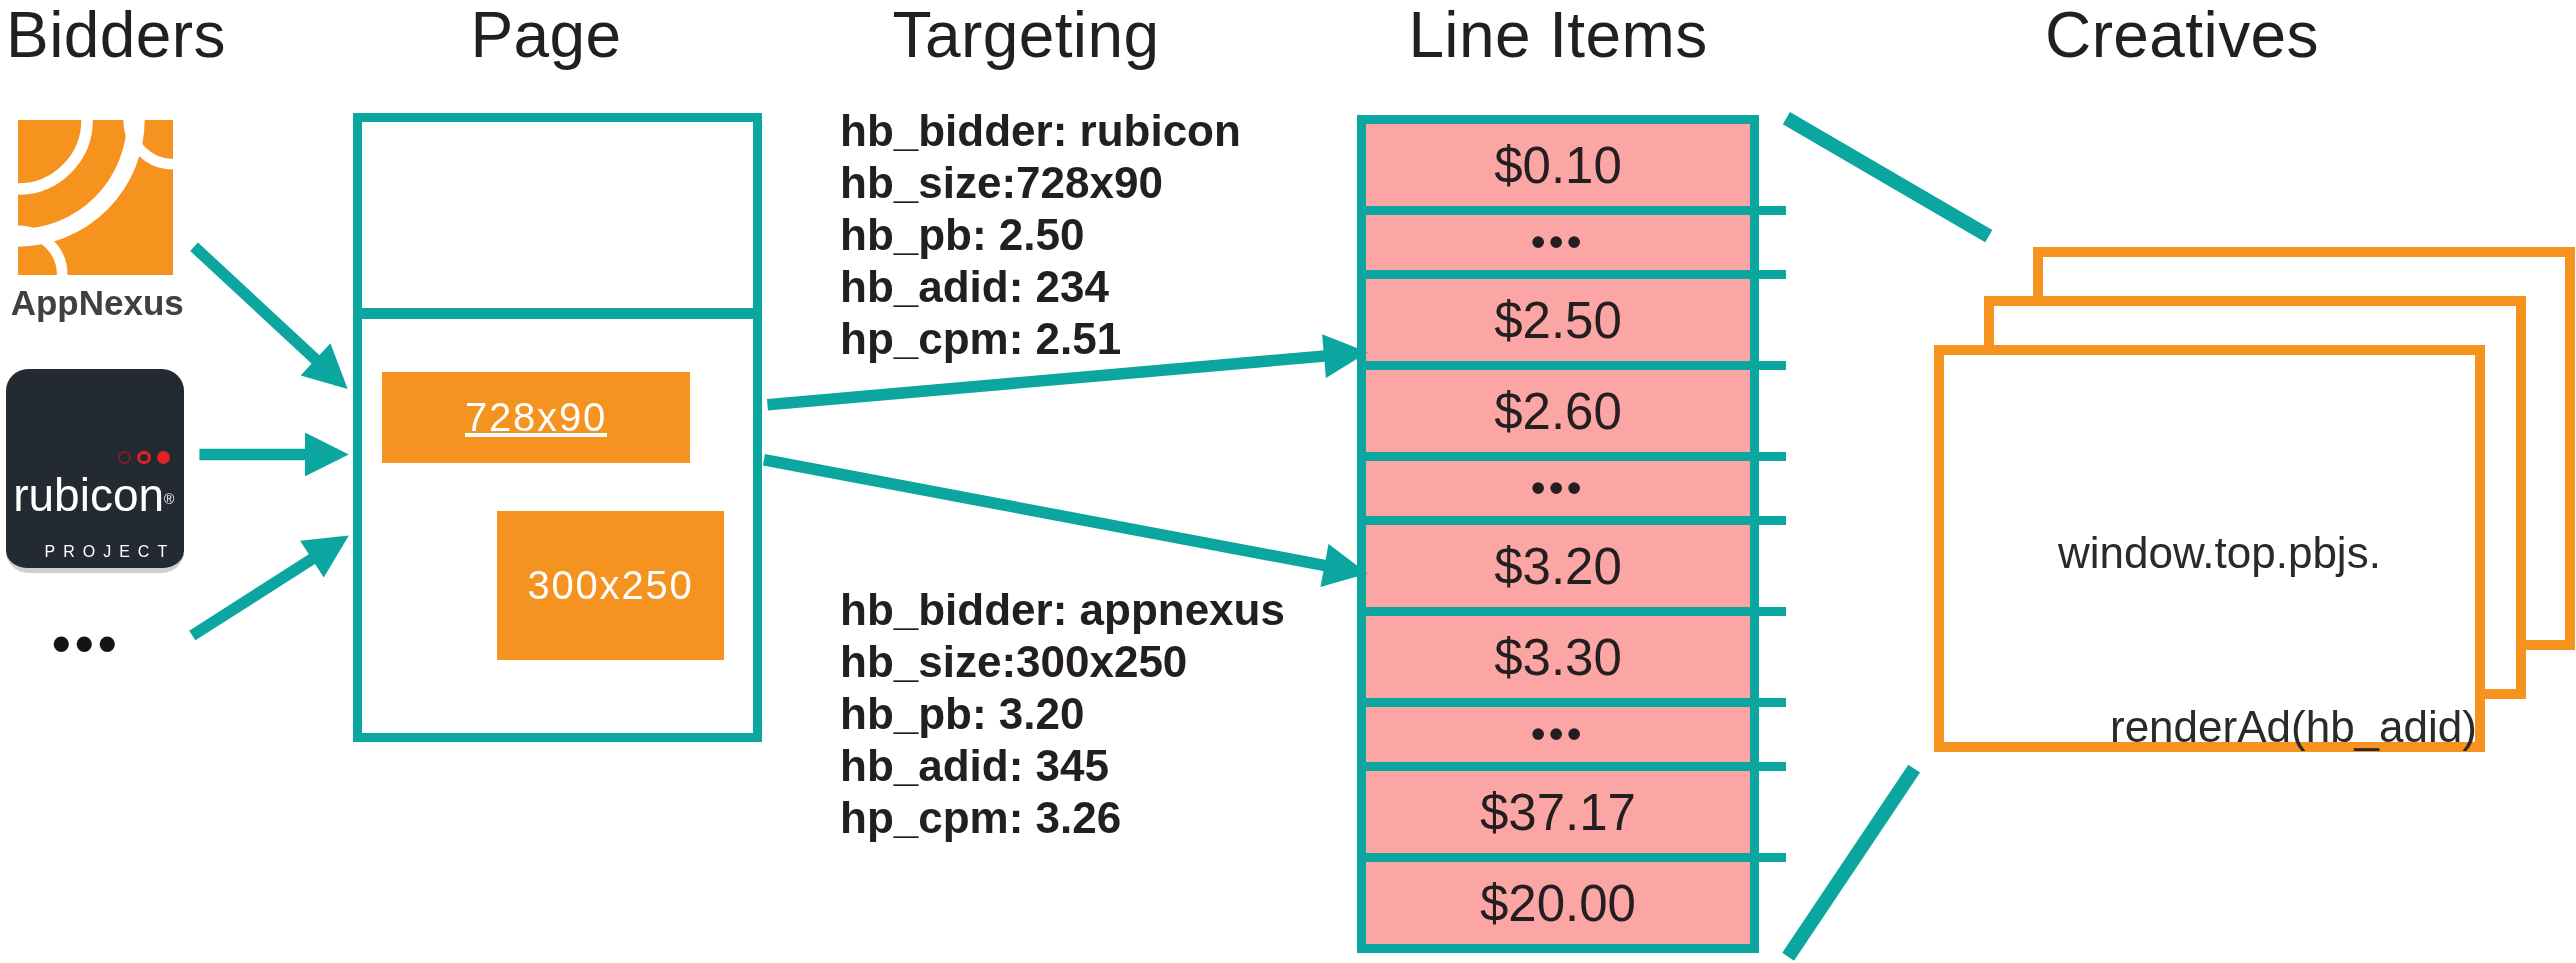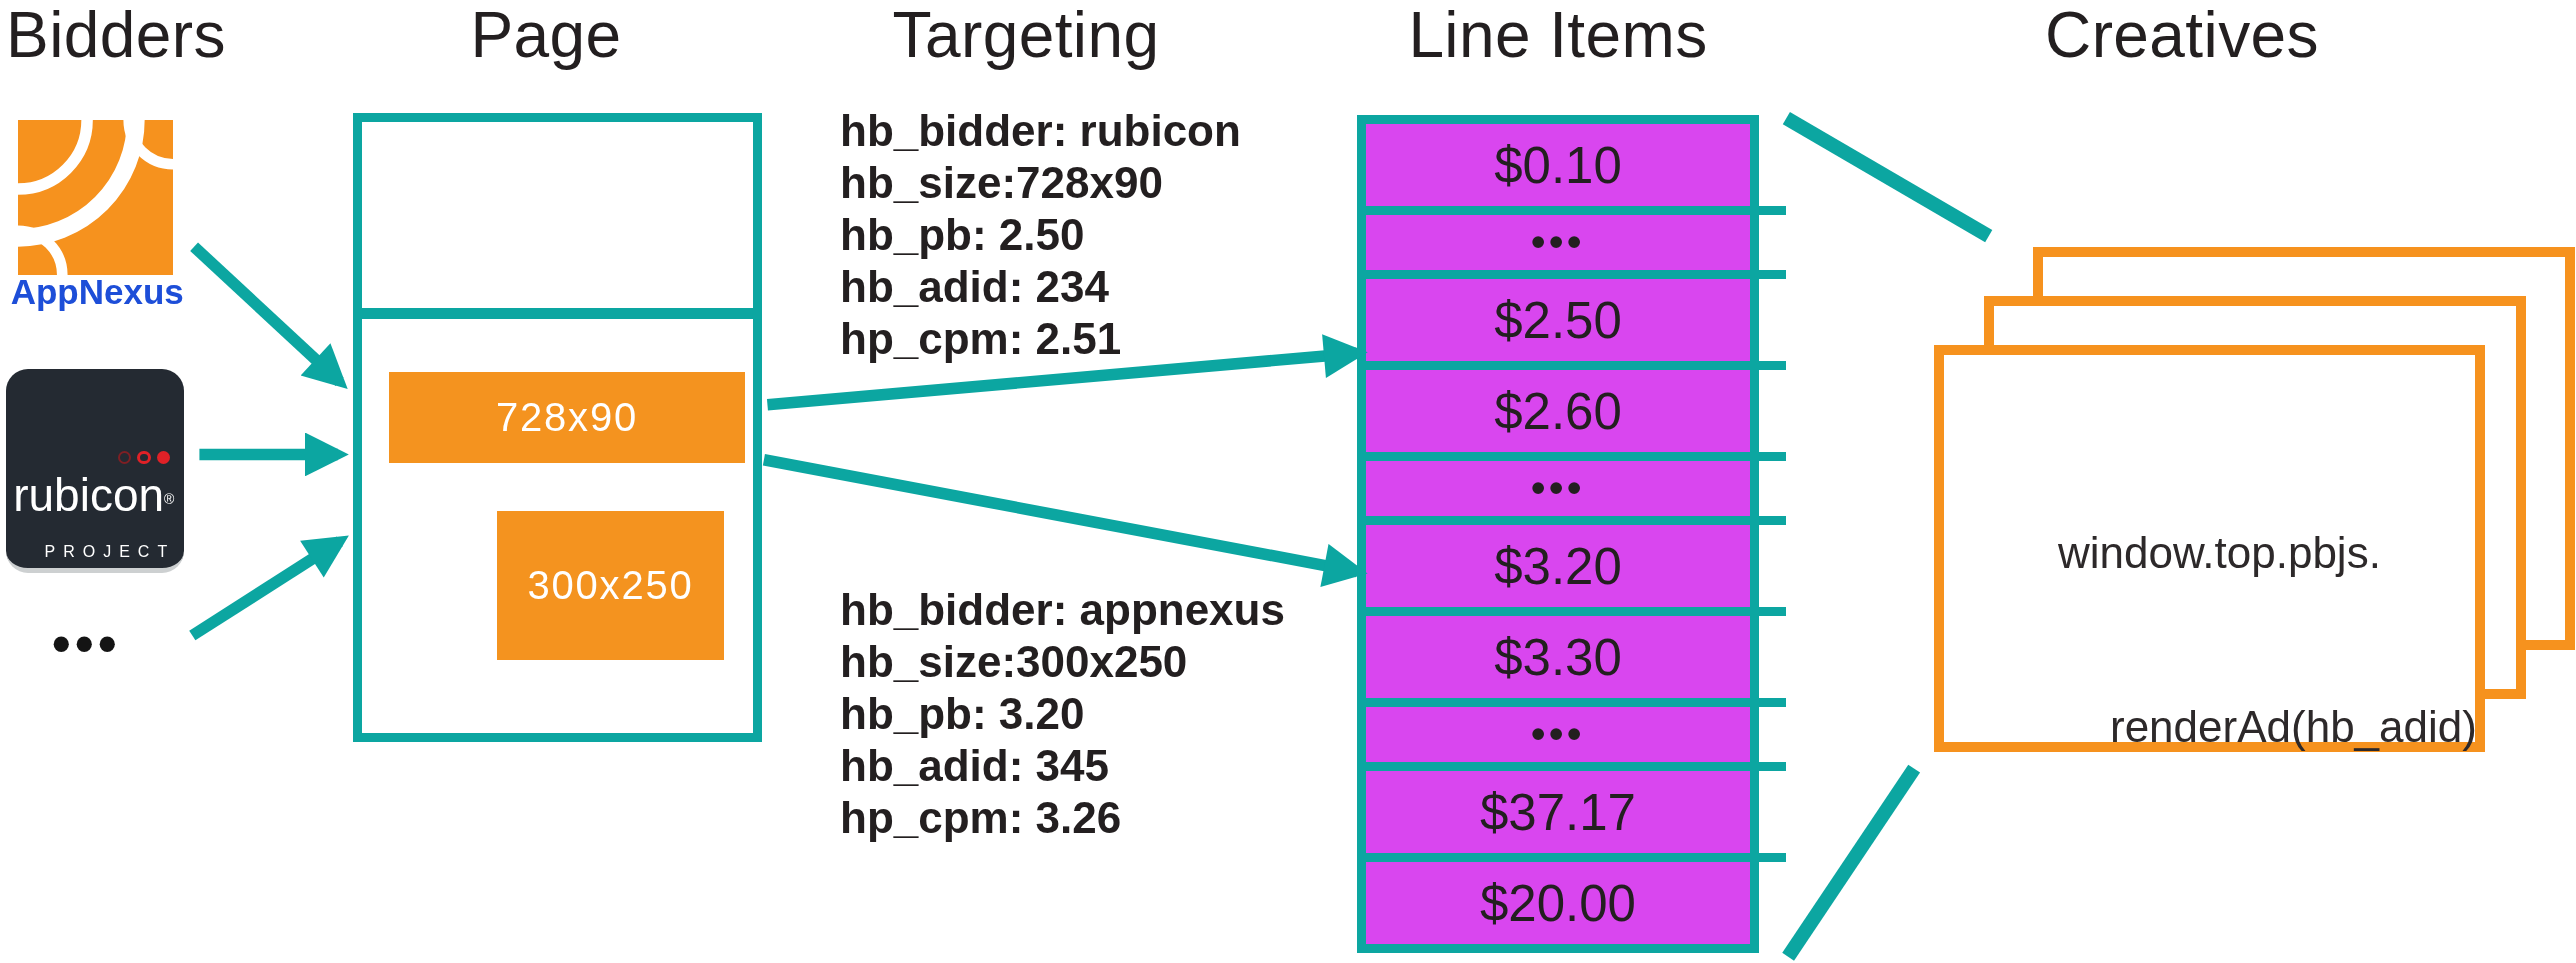--- a/index.html
+++ b/index.html
@@ -5,22 +5,22 @@
   html,body{margin:0;padding:0;background:#ffffff;}
   .canvas{position:relative;width:2576px;height:963px;background:#ffffff;overflow:hidden;
           font-family:"Liberation Sans",sans-serif;color:#231F20;padding-left:20px;}
 
   
   .col-title{position:absolute;top:0px;transform:translateX(-50%);font-size:64px;line-height:71px;
              font-weight:400;letter-spacing:0.4px;color:#231F20;white-space:nowrap;}
 
   
   .appnexus-logo{position:absolute;left:18px;top:120px;width:155px;height:155px;}
-  .appnexus-label{position:absolute;left:10.7px;top:272px;width:169px;text-align:center;
-                  font-size:35px;font-weight:700;color:#1d4ed8;letter-spacing:0px;}
+  .appnexus-label{position:absolute;left:10.7px;top:283px;width:169px;text-align:center;
+                  font-size:35px;font-weight:700;color:#404040;letter-spacing:0px;}
   .rubicon-block{position:absolute;left:6.2px;top:369px;width:178px;height:199px;background:#242A32;
                  border-bottom:5.3px solid #cdd0d1;border-radius:22px;}
   .rubicon-dots{position:absolute;right:14px;top:82px;display:flex;gap:6.2px;align-items:center;}
   .rdot{width:13.3px;height:13.3px;border-radius:50%;box-sizing:border-box;}
   .rdot.outline{border:2.7px solid #7E1F24;}
   .rdot.ring{border:3.6px solid #E02127;}
   .rdot.solid{background:#E02127;}
   .rubicon-name{position:absolute;left:7px;top:99px;font-size:46px;font-weight:400;color:#ffffff;
                 letter-spacing:0px;}
   .rubicon-reg{font-size:14px;vertical-align:7px;}
@@ -28,32 +28,32 @@
                color:#ffffff;font-weight:400;}
   .bidders-more{position:absolute;left:52px;top:613px;font-size:53px;font-weight:700;
                 letter-spacing:4.4px;color:#141414;}
 
   
   .page-box{position:absolute;left:353px;top:113px;width:391px;height:611px;
             border:9px solid #0CA6A1;background:#ffffff;}
   .page-divider{position:absolute;left:0;top:186px;width:100%;height:10.7px;background:#0CA6A1;}
   .ad-slot{position:absolute;background:#F4931F;color:#ffffff;display:flex;align-items:center;
            justify-content:center;font-size:40px;font-weight:400;letter-spacing:1.8px;}
-  .slot-728{left:27px;top:250px;width:356px;height:91px;}
+  .slot-728{left:20px;top:250px;width:308px;height:91px;text-decoration:underline;}
   .slot-300{left:135px;top:389px;width:227px;height:149px;}
 
   
   .kv-block{position:absolute;font-size:44px;line-height:52px;font-weight:700;color:#231F20;
             letter-spacing:0px;white-space:nowrap;}
   .kv-rubicon{left:840px;top:105px;}
   .kv-appnexus{left:840px;top:584px;}
 
   
   .li-table{position:absolute;left:1357px;top:115px;width:384px;border:9px solid #0CA6A1;
-            background:#d946ef;}
+            background:#fca5a5;}
   .li-row{position:relative;height:82px;display:flex;align-items:center;justify-content:center;
           font-size:51px;font-weight:400;color:#231F20;}
   .li-row + .li-row{border-top:9px solid #0CA6A1;}
   .li-row + .li-row::before{content:"";position:absolute;top:-9px;right:-36px;width:27px;height:9px;
           background:#0CA6A1;}
   .li-row.dots{height:55px;font-size:41px;font-weight:700;letter-spacing:3.6px;}
 
   
   .creative-card{position:absolute;width:522px;height:383px;border:10.7px solid #F6921E;background:#ffffff;}
   .card-back{left:2033px;top:247px;}

